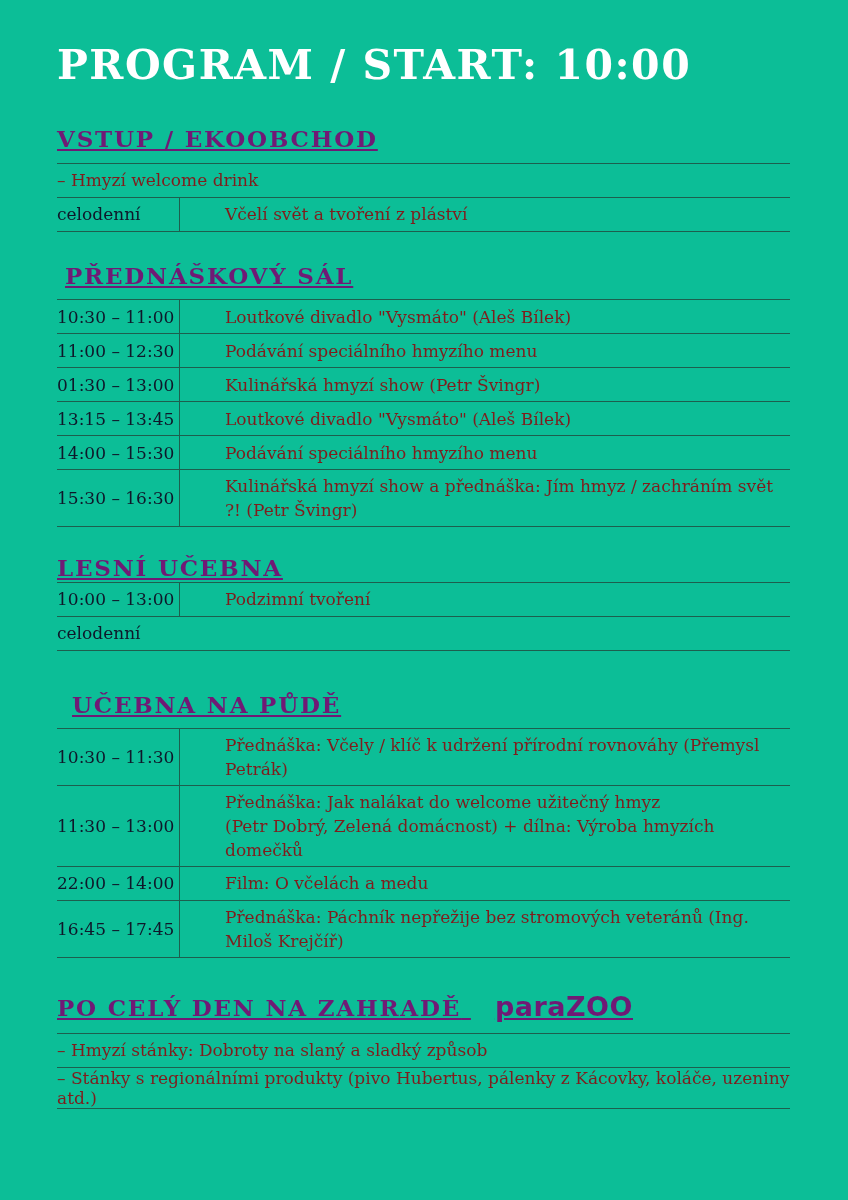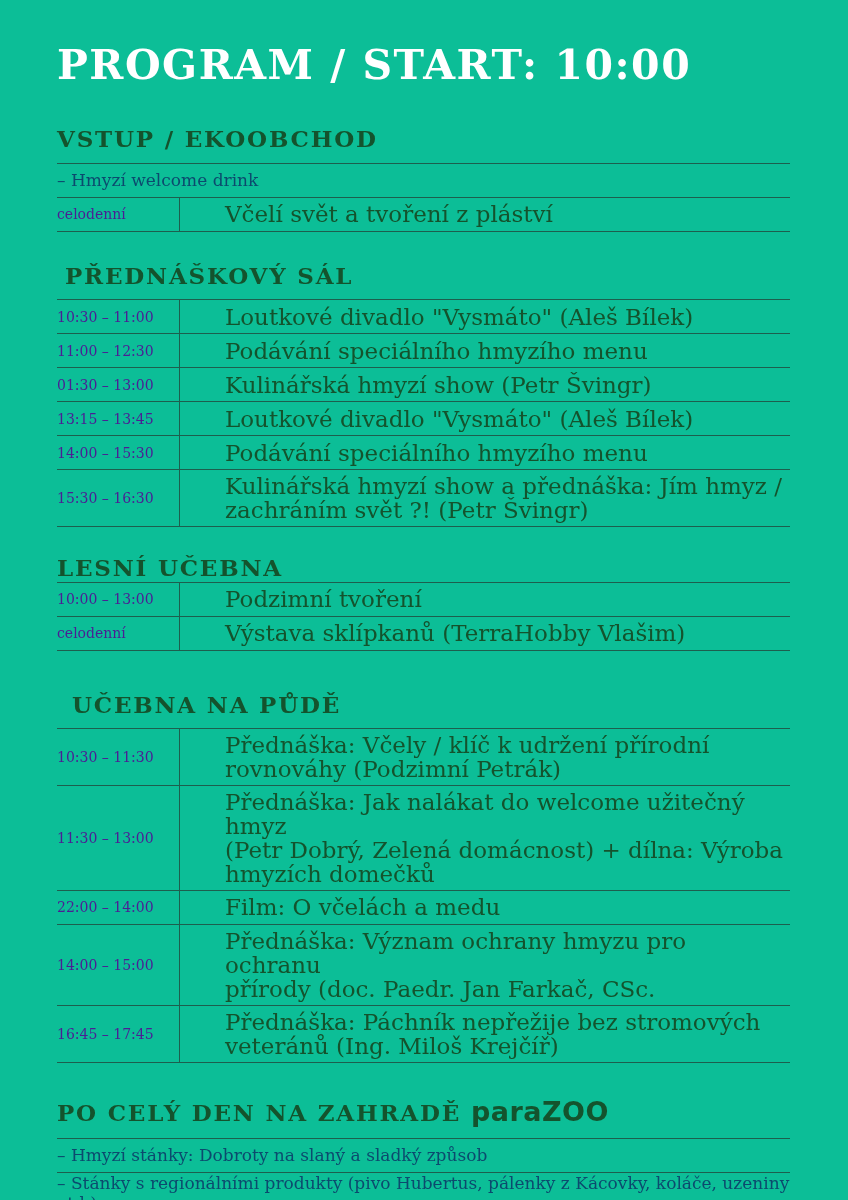--- a/index.html
+++ b/index.html
@@ -21,70 +21,72 @@
     padding-top: 42px;
     font-size: 41px;
     font-weight: bold;
     color: #FFFFFF;
     letter-spacing: 1.5px;
     line-height: 1.15;
   }
   .section-heading {
     font-size: 23px;
     font-weight: bold;
-    color: #14532d;
+    color: #701a75;
     letter-spacing: 1.8px;
     line-height: 1.2;
+    text-decoration: underline;
   }
   .heading-suffix {
     font-family: "DejaVu Sans", "Liberation Sans", sans-serif;
     font-weight: bold;
     font-size: 27px;
     letter-spacing: 0.5px;
+    margin-left: 24px;
   }
   .mt-s1 { margin-top: 36px; margin-bottom: 10px; }
   .mt-s2 { margin-top: 30px; margin-bottom: 10px; margin-left: 8px; }
   .mt-s3 { margin-top: 27px; margin-bottom: 0; }
   .mt-s4 { margin-top: 40px; margin-bottom: 9px; margin-left: 15px; }
   .mt-s5 { margin-top: 33px; margin-bottom: 10px; }
   .schedule {
     border-top: 1px solid #1D5F4E;
     width: 733px;
   }
   .row {
     display: flex;
     align-items: stretch;
     border-bottom: 1px solid #1D5F4E;
     min-height: 33px;
   }
   .cell-time {
     width: 122px;
     display: flex;
     align-items: center;
-    color: #4c1d95;
-    font-size: 14px;
+    color: #0f172a;
+    font-size: 17px;
     flex-shrink: 0;
   }
   .cell-desc {
     flex: 1;
     display: flex;
     align-items: center;
     border-left: 1px solid #1D5F4E;
     padding: 4px 6px 4px 45px;
-    color: #14532d;
-    font-size: 23px;
+    color: #7f1d1d;
+    font-size: 17px;
     line-height: 24px;
     white-space: pre-line;
   }
   .note-row {
     display: flex;
     align-items: center;
     border-bottom: 1px solid #1D5F4E;
     min-height: 33px;
-    color: #0c4a6e;
+    color: #7f1d1d;
     font-size: 17px;
   }
 </style>
 </head>
 <body>
 
 <div class="page">
 
   <div class="title">PROGRAM / START: 10:00</div>
 
@@ -131,45 +133,39 @@
 
   <div>
     <div class="section-heading mt-s3">LESNÍ UČEBNA</div>
     <div class="schedule">
       <div class="row">
         <div class="cell-time">10:00 – 13:00</div>
         <div class="cell-desc">Podzimní tvoření</div>
       </div>
       <div class="row">
         <div class="cell-time">celodenní</div>
-        <div class="cell-desc">Výstava sklípkanů (TerraHobby Vlašim)</div>
       </div>
     </div>
   </div>
 
   <div>
     <div class="section-heading mt-s4">UČEBNA NA PŮDĚ</div>
     <div class="schedule">
       <div class="row">
         <div class="cell-time">10:30 – 11:30</div>
-        <div class="cell-desc">Přednáška: Včely / klíč k udržení přírodní rovnováhy (Podzimní Petrák)</div>
+        <div class="cell-desc">Přednáška: Včely / klíč k udržení přírodní rovnováhy (Přemysl Petrák)</div>
       </div>
       <div class="row">
         <div class="cell-time">11:30 – 13:00</div>
         <div class="cell-desc">Přednáška: Jak nalákat do welcome užitečný hmyz
 (Petr Dobrý, Zelená domácnost) + dílna: Výroba hmyzích domečků</div>
       </div>
       <div class="row">
         <div class="cell-time">22:00 – 14:00</div>
         <div class="cell-desc">Film: O včelách a medu</div>
-      </div>
-      <div class="row">
-        <div class="cell-time">14:00 – 15:00</div>
-        <div class="cell-desc">Přednáška: Význam ochrany hmyzu pro ochranu
-přírody (doc. Paedr. Jan Farkač, CSc.</div>
       </div>
       <div class="row">
         <div class="cell-time">16:45 – 17:45</div>
         <div class="cell-desc">Přednáška: Páchník nepřežije bez stromových veteránů (Ing. Miloš Krejčíř)</div>
       </div>
     </div>
   </div>
 
   <div>
     <div class="section-heading mt-s5">

